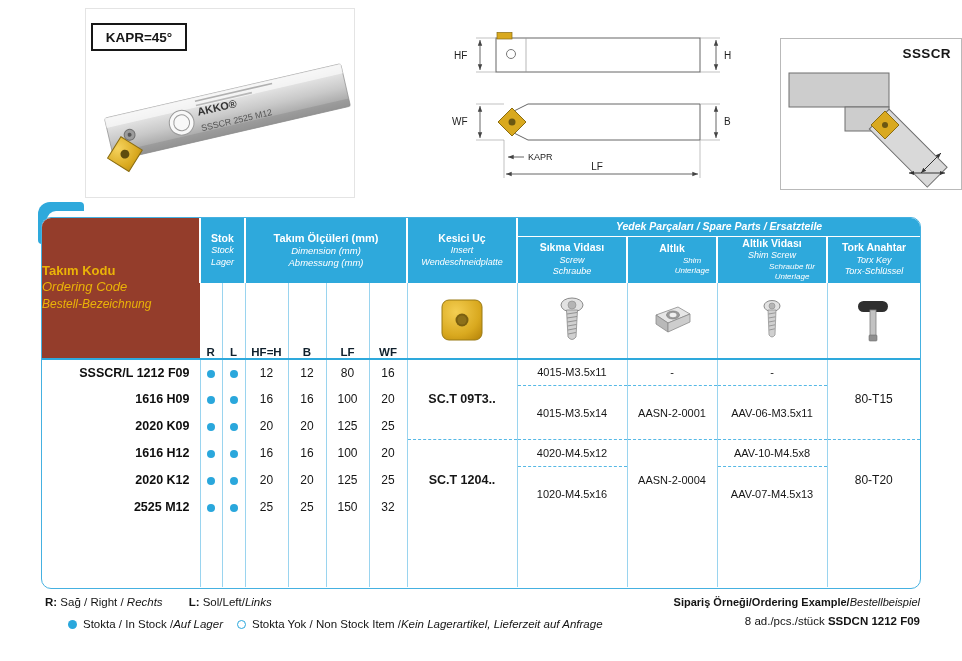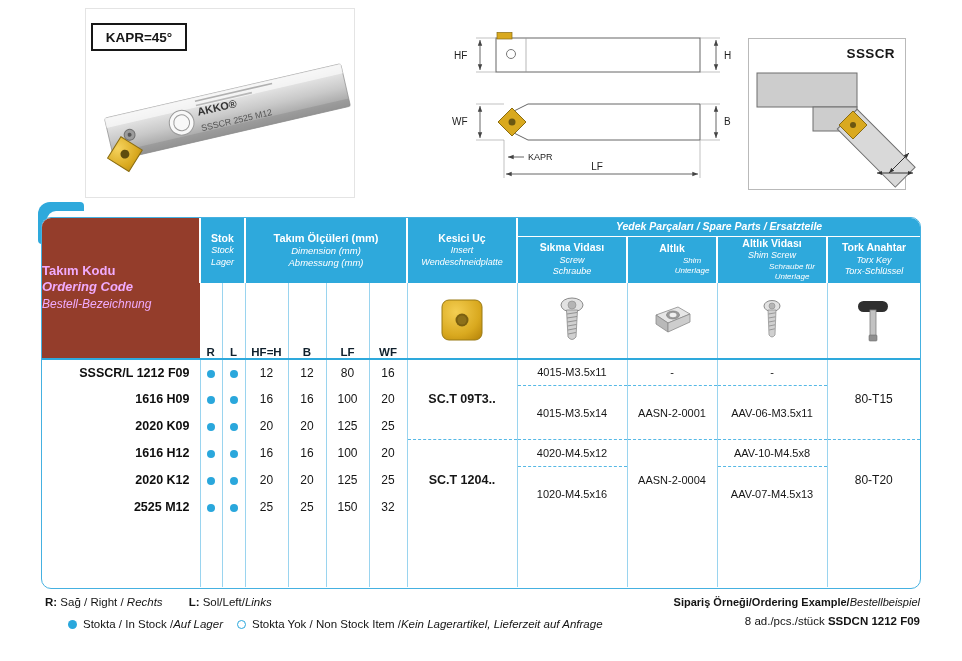--- a/index.html
+++ b/index.html
@@ -4,21 +4,21 @@
 <style>
   * { box-sizing: border-box; }
   body { margin:0; background:#fff; font-family:"Liberation Sans", sans-serif; }
   .page { position:relative; width:962px; height:661px; background:#fff; overflow:hidden; }
 
   
   .photo-panel { position:absolute; left:85px; top:8px; width:270px; height:190px; border:1px solid #e4e4e4; background:#fff; }
   .kapr-box { position:absolute; left:5px; top:14px; width:96px; height:28px; border:2px solid #171717; background:#fff;
               font-size:13.5px; font-weight:bold; color:#171717; display:flex; align-items:center; justify-content:center; z-index:2; }
   .drawing-panel { position:absolute; left:452px; top:24px; width:285px; height:172px; }
-  .sss-panel { position:absolute; left:748px; top:38px; width:158px; height:152px; border:1px solid #b9b9b9; background:#fff; }
+  .sss-panel { position:absolute; left:780px; top:38px; width:182px; height:152px; border:1px solid #b9b9b9; background:#fff; }
   .sss-title { position:absolute; top:7px; right:10px; font-size:13.5px; font-weight:bold; color:#161616; letter-spacing:.4px; }
 
   
   .corner-tab { position:absolute; left:38px; top:202px; width:46px; height:42px; background:#2EA9DC; border-radius:12px 4px 4px 4px; }
   .corner-tab-inner { position:absolute; left:9px; top:9px; right:0; bottom:0; background:#fff; border-radius:9px 0 0 0; }
 
   
   .table-wrap { position:absolute; left:41px; top:217px; width:880px; height:372px; border:1px solid #45B1E1;
                 border-radius:10px; overflow:hidden; background:#fff; }
   table.main { border-collapse:collapse; table-layout:fixed; width:878px; }
@@ -27,23 +27,23 @@
   tbody tr { height:27px; } tr.filler { height:66px; }
 
   .cyan { background:#2EA9DC; color:#fff; text-align:center; }
   .blk .b1 { display:block; font-weight:bold; font-size:10.5px; line-height:1.3; }
   .blk .b2 { display:block; font-style:italic; font-weight:normal; font-size:9px; line-height:1.3; }
   .blk .tiny { font-size:8px;padding-left:40px; }
   .dims .b1 { font-size:11px; } .dims .b2 { font-size:9.5px; }
   .spare-top { font-size:10.5px; font-weight:bold; font-style:italic; border-bottom:1px solid #fff; line-height:17px; }
   .wsep { border-left:2px solid #fff; }
 
-  .code-head { background:#943D2B; color:#f0abfc; text-align:left; vertical-align:top; padding:26px 6px 0 12px; border-bottom:2px solid #2EA9DC; }
+  .code-head { background:#943D2B; color:#eab308; text-align:left; vertical-align:top; padding:26px 6px 0 12px; border-bottom:2px solid #2EA9DC; }
   .code-head .ch1 { display:block; font-size:13px; font-weight:bold; line-height:1.3; }
-  .code-head .ch2 { display:block; font-size:13px; font-weight:bold; font-style:italic; line-height:1.3; }
+  .code-head .ch2 { display:block; font-size:13px; font-weight:normal; font-style:italic; line-height:1.3; }
   .code-head .ch3 { display:block; font-size:12px; font-weight:normal; font-style:italic; line-height:1.4; }
 
   tr.h3 th { background:#fff; border-bottom:2px solid #2EA9DC; vertical-align:bottom; }
   tr.h3 th + th { border-left:1px solid #9AD4EF; }
   .rl-cell, .dim-cell { font-size:11.5px; font-weight:bold; color:#10202c; padding-bottom:6px; text-align:center; }
   tr.h3 th.icon-cell { vertical-align:middle; text-align:center; padding-bottom:0; }
   .icon-cell svg { vertical-align:middle; }
 
   tbody td { text-align:center; color:#161616; }
   tbody td + td { border-left:1px solid #9AD4EF; }

